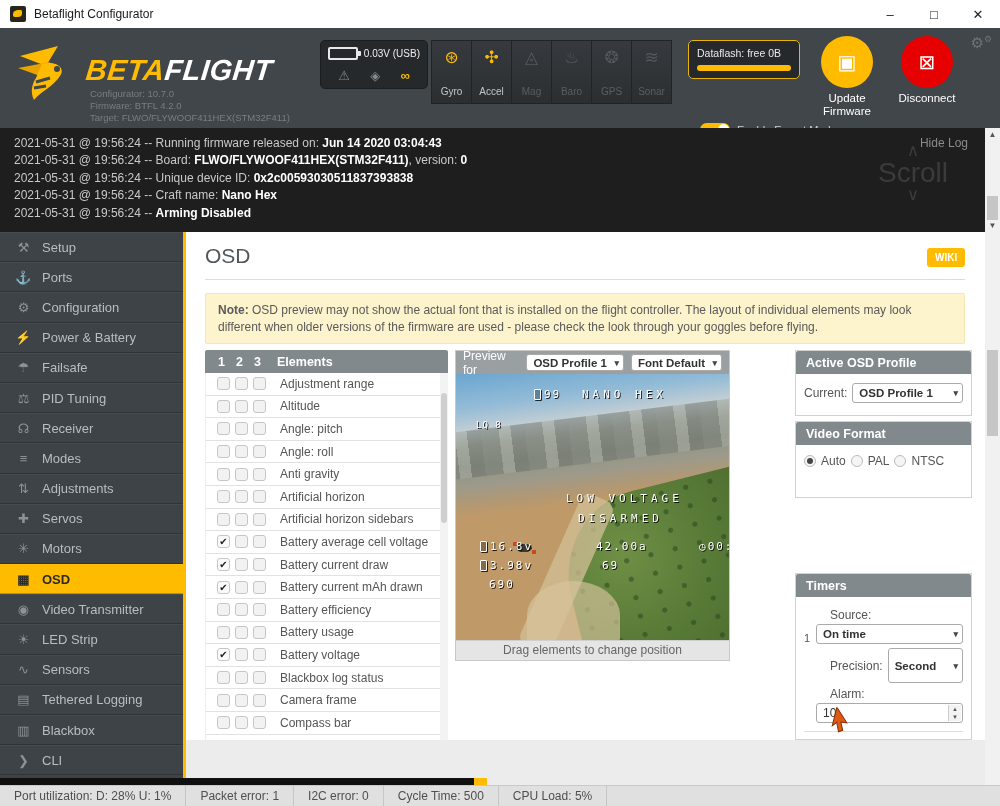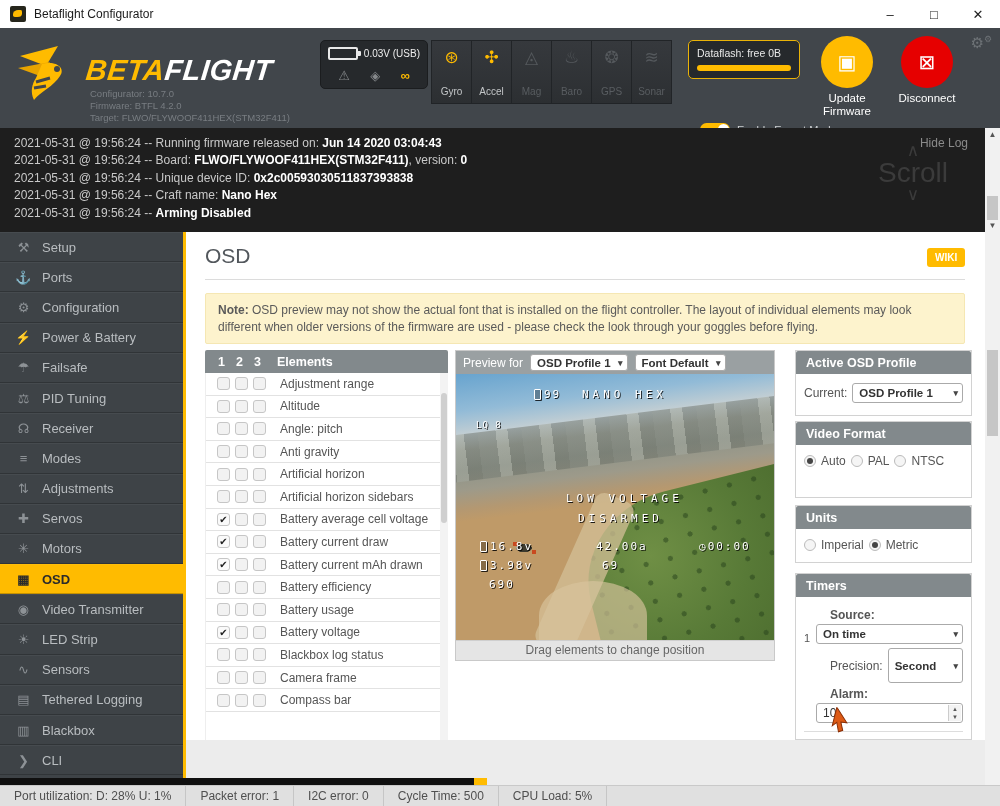--- a/index.html
+++ b/index.html
@@ -87,21 +87,21 @@
   .el-list { height:367px; overflow:hidden; border-left:1px solid #eee; position:relative; }
   .el-row { height:22.6px; display:flex; align-items:center; border-bottom:1px solid #e2e2e2; padding-left:11px; }
   input.cb { appearance:none; -webkit-appearance:none; width:13px; height:13px; border:1px solid #c6c6c6; background:#f2f2f2; border-radius:3px; margin-right:5px; }
   input.cb:checked { background:#fafafa; }
   input.cb:checked::before { content:"\2714"; display:block; font-size:10px; line-height:11px; color:#222; text-align:center; }
   .el-lbl { font-size:12px; color:#555; margin-left:9px; }
   .el-sb { position:absolute; right:0; top:0; width:8px; height:367px; background:#f3f3f3; }
   .el-sb .thumb { position:absolute; left:1px; right:1px; top:20px; height:130px; background:#cfcfcf; border-radius:3px; }
 
   
-  .preview-panel { position:absolute; left:269px; top:118px; width:320px; border:1px solid #c9c9c9; background:#fff; }
+  .preview-panel { position:absolute; left:269px; top:118px; width:275px; border:1px solid #c9c9c9; background:#fff; }
   .preview-head { height:23px; background:#9aa0a2; display:flex; align-items:center; gap:7px; padding:0 7px; }
   .ph-lbl { font-size:12px; color:#fff; }
   .mini-select { background:#fff; border:1px solid #aaa; border-radius:3px; height:17px; font-size:11.5px; font-weight:bold; color:#333; padding:0 16px 0 6px; position:relative; display:flex; align-items:center; white-space:nowrap; }
   .mini-select::after { content:"\25BE"; position:absolute; right:4px; font-size:9px; color:#444; }
   .preview-img { height:266px; position:relative; overflow:hidden; background:#bf9a68; }
   .sky { position:absolute; left:-8%; top:-26%; width:118%; height:74%; transform:rotate(-7deg);
          background:linear-gradient(180deg,#4f92c4 0%,#6aa5cf 26%,#92bbd7 44%,#c2ced3 56%,#a2a79e 64%,#8f9489 74%,#9d9a8a 84%,#b49871 94%,#bf9a68 100%); }
   .sky::after { content:""; position:absolute; left:0; right:0; top:56%; height:24%;
          background:repeating-linear-gradient(90deg, rgba(118,124,116,.55) 0 18px, rgba(162,167,157,.55) 18px 30px, rgba(98,104,96,.45) 30px 44px); }
   .green { position:absolute; right:-10%; bottom:-16%; width:68%; height:74%; transform:rotate(-14deg); border-radius:45% 0 0 12%;
@@ -122,21 +122,21 @@
   
   .rpanel { position:absolute; left:609px; width:177px; background:#fff; border:1px solid #d2d2d2; }
   .rpanel .panel-head { padding-left:10px; }
   .rbody { padding:9px 8px; font-size:12px; color:#555; }
   .row-inline { display:flex; align-items:center; gap:5px; flex-wrap:wrap; }
   input.rd { appearance:none; -webkit-appearance:none; width:12px; height:12px; border:1px solid #bbb; border-radius:50%; background:#f5f5f5; }
   input.rd:checked::before { content:""; display:block; width:6px; height:6px; margin:2px; border-radius:50%; background:#454545; }
   .timer-row { display:flex; gap:4px; }
   .t-num { font-size:11px; color:#555; padding-top:26px; width:8px; }
   .t-fields { flex:1; }
-  .t-lbl { font-size:12px; color:#555; margin:2px 0 2px 14px;font-weight:bold; }
+  .t-lbl { font-size:12px; color:#555; margin:2px 0 2px 14px; }
   .num-input { border:1px solid #aaa; border-radius:3px; height:20px; display:flex; align-items:center; font-size:12px; color:#333; padding-left:6px; position:relative; margin-top:2px; }
   .spinner { position:absolute; right:1px; top:1px; bottom:1px; width:13px; border-left:1px solid #ccc; display:flex; flex-direction:column; }
   .spinner span { flex:1; font-size:6px; color:#555; text-align:center; line-height:8px; background:#f3f3f3; }
   .t-div { border-top:1px solid #ddd; margin:8px 0 4px; }
 
   .content-sb { position:absolute; right:0; top:0; width:15px; height:553px; background:#f1f1f1; }
   .content-sb .thumb { position:absolute; left:2px; width:11px; top:118px; height:86px; background:#c6c6c6; }
 
   
   .bottom-strip { position:absolute; left:0; bottom:21px; width:487px; height:7px; background:#101010; }
@@ -368,20 +368,26 @@
               <input type="checkbox" class="cb" style="">
               <input type="checkbox" class="cb" style="">
               <input type="checkbox" class="cb" style="">
               <span class="el-lbl">Altitude</span>
             </div>
           <div class="el-row">
               <input type="checkbox" class="cb" style="">
               <input type="checkbox" class="cb" style="">
               <input type="checkbox" class="cb" style="">
               <span class="el-lbl">Angle: pitch</span>
+            </div>
+          <div class="el-row">
+              <input type="checkbox" class="cb" style="">
+              <input type="checkbox" class="cb" style="">
+              <input type="checkbox" class="cb" style="">
+              <span class="el-lbl">Angle: roll</span>
             </div>
           <div class="el-row">
               <input type="checkbox" class="cb" style="">
               <input type="checkbox" class="cb" style="">
               <input type="checkbox" class="cb" style="">
               <span class="el-lbl">Anti gravity</span>
             </div>
           <div class="el-row">
               <input type="checkbox" class="cb" style="">
               <input type="checkbox" class="cb" style="">
@@ -500,29 +506,20 @@
         <div class="rbody row-inline">
           <input type="radio" class="rd" name="vf" checked="" style="">
             <span>Auto</span>
           <input type="radio" class="rd" name="vf" style="">
             <span>PAL</span>
           <input type="radio" class="rd" name="vf" style="">
             <span>NTSC</span>
         </div>
       </div>
 
-      <div class="rpanel" style="top:273px; height:58px;">
-        <div class="panel-head">Units</div>
-        <div class="rbody row-inline">
-          <input type="radio" class="rd" name="un" style="">
-            <span>Imperial</span>
-          <input type="radio" class="rd" name="un" checked="" style="">
-            <span>Metric</span>
-        </div>
-      </div>
 
       <div class="rpanel" style="top:341px; height:167px; overflow:hidden;">
         <div class="panel-head">Timers</div>
         <div class="rbody">
           <div class="timer-row">
             <span class="t-num">1</span>
             <div class="t-fields">
               <div class="t-lbl">Source:</div>
               <div class="mini-select" style="height:20px;">
                   <span>On time</span>

